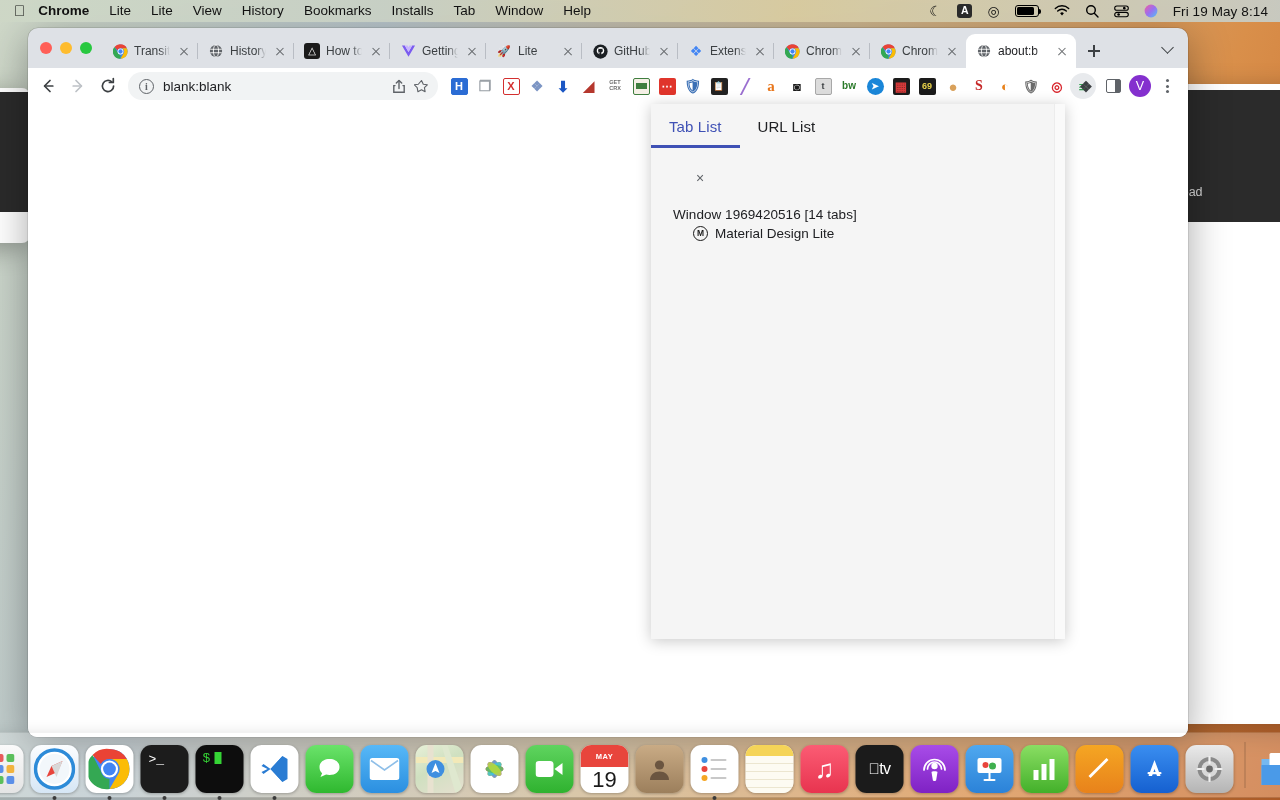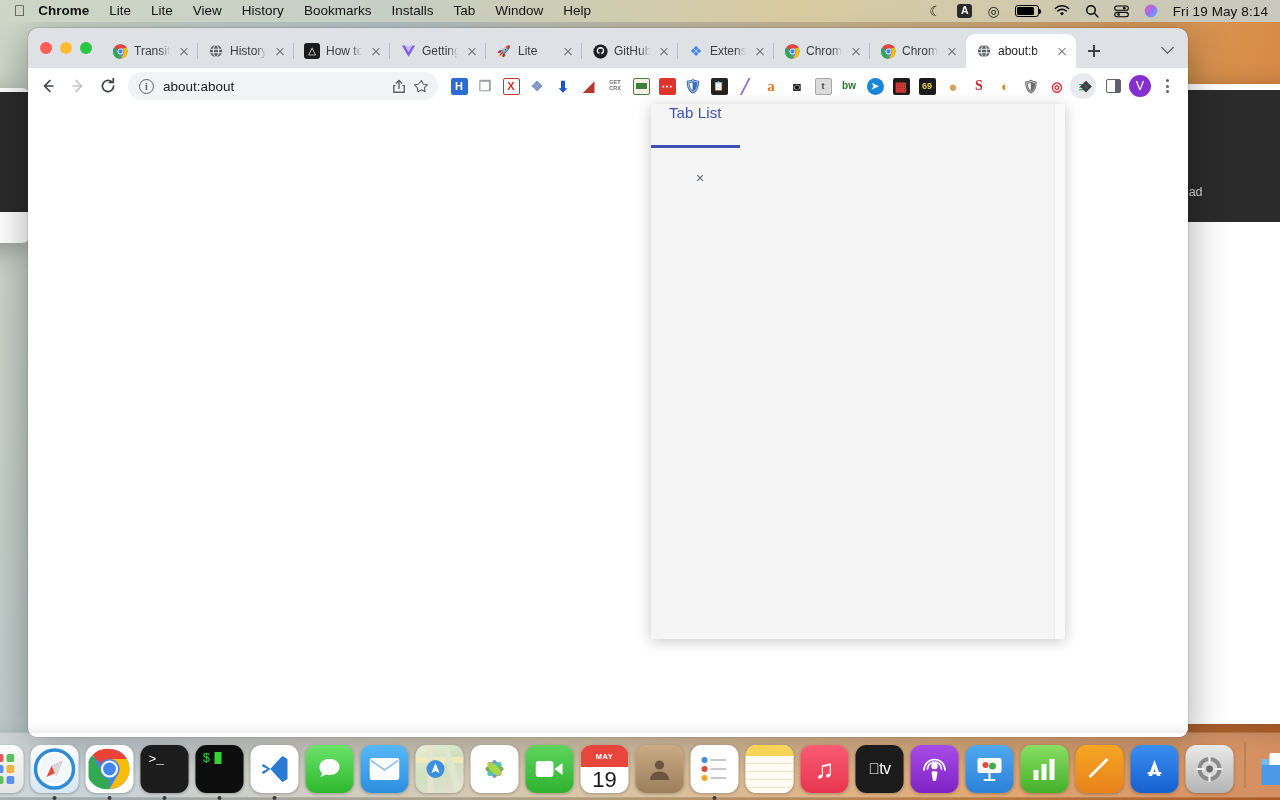--- a/index.html
+++ b/index.html
@@ -200,21 +200,21 @@
   #ext-popup {
     position: absolute; left: 623px; top: 0px; width: 414px; height: 535px;
     background: #f5f5f5; box-shadow: 0 2px 14px rgba(0,0,0,.22);
     display: flex; flex-direction: column; overflow: hidden;
   }
   #popup-tabs {
     display: flex; height: 44px; padding-left: 0px; flex: 0 0 44px;
     background: #f5f5f5;
   }
   .ptab {
-    display: flex; justify-content: center;
+    display: flex; align-items: center; justify-content: center;
     font-size: 15px; color: #202124; padding: 0 18px; position: relative;
     letter-spacing: .1px;
   }
   .ptab.active { color: #3f51b5; }
   .ptab.active::after {
     content: ""; position: absolute; left: 0; right: 0; bottom: 0;
     height: 2.6px; background: #3f51b5;
   }
   #popup-body { flex: 1; padding: 17px 0 0 22px; position: relative; }
   .search-row { display: flex; align-items: center; gap: 0px; }
@@ -491,21 +491,21 @@
     </div>
     <div class="nav-btn">
       <svg width="18" height="18" viewBox="0 0 18 18">
         <path d="M14.6 9a5.6 5.6 0 1 1-1.8-4.1" stroke="#3c4043" stroke-width="1.7" fill="none" stroke-linecap="round"></path>
         <path d="M14.3 1.6v3.9h-3.9" stroke="#3c4043" stroke-width="1.7" fill="none" stroke-linecap="round" stroke-linejoin="round"></path>
         </svg>
     </div>
 
     <div id="omnibox">
       <span class="omni-info">i</span>
-      <span id="omnibox-url">about:about</span>
+      <span id="omnibox-url">blank:blank</span>
       <span class="omni-action">
         <svg width="14" height="15" viewBox="0 0 14 15">
           <path d="M7 1.6v8" stroke="#5f6368" stroke-width="1.4" stroke-linecap="round"></path>
           <path d="M4.3 4.1 7 1.4l2.7 2.7" stroke="#5f6368" stroke-width="1.4" fill="none" stroke-linecap="round" stroke-linejoin="round"></path>
           <path d="M3 6.6H1.8v6.6h10.4V6.6H11" stroke="#5f6368" stroke-width="1.4" fill="none" stroke-linecap="round"></path>
           </svg>
       </span>
       <span class="omni-action">
         <svg width="15" height="15" viewBox="0 0 16 16">
           <path d="M8 1.6l1.9 4 4.3.6-3.1 3 .75 4.3L8 11.5l-3.85 2-.75-4.3-3.1-3 4.3-.6z" stroke="#5f6368" stroke-width="1.2" fill="none" stroke-linejoin="round"></path>
@@ -611,27 +611,37 @@
     </div>
   </div>
 
   <div id="page-area">
 
     <div id="ext-popup">
       <div id="popup-tabs">
         <div class="ptab active">
           <span>Tab List</span>
         </div>
+        <div class="ptab">
+          <span>URL List</span>
+        </div>
       </div>
 
       <div id="popup-body">
         <div class="search-row">
           <span class="clear-x">×</span>
         </div>
 
+        <div class="window-group">
+          <div class="window-label">Window 1969420516 [14 tabs]</div>
+          <div class="tab-entry">
+            <span class="mdl-favicon">M</span>
+            <span>Material Design Lite</span>
+          </div>
+        </div>
       </div>
 
       <div id="popup-scrollbar"></div>
     </div>
 
   </div>
 </div>
 
 <div id="dock">
 

